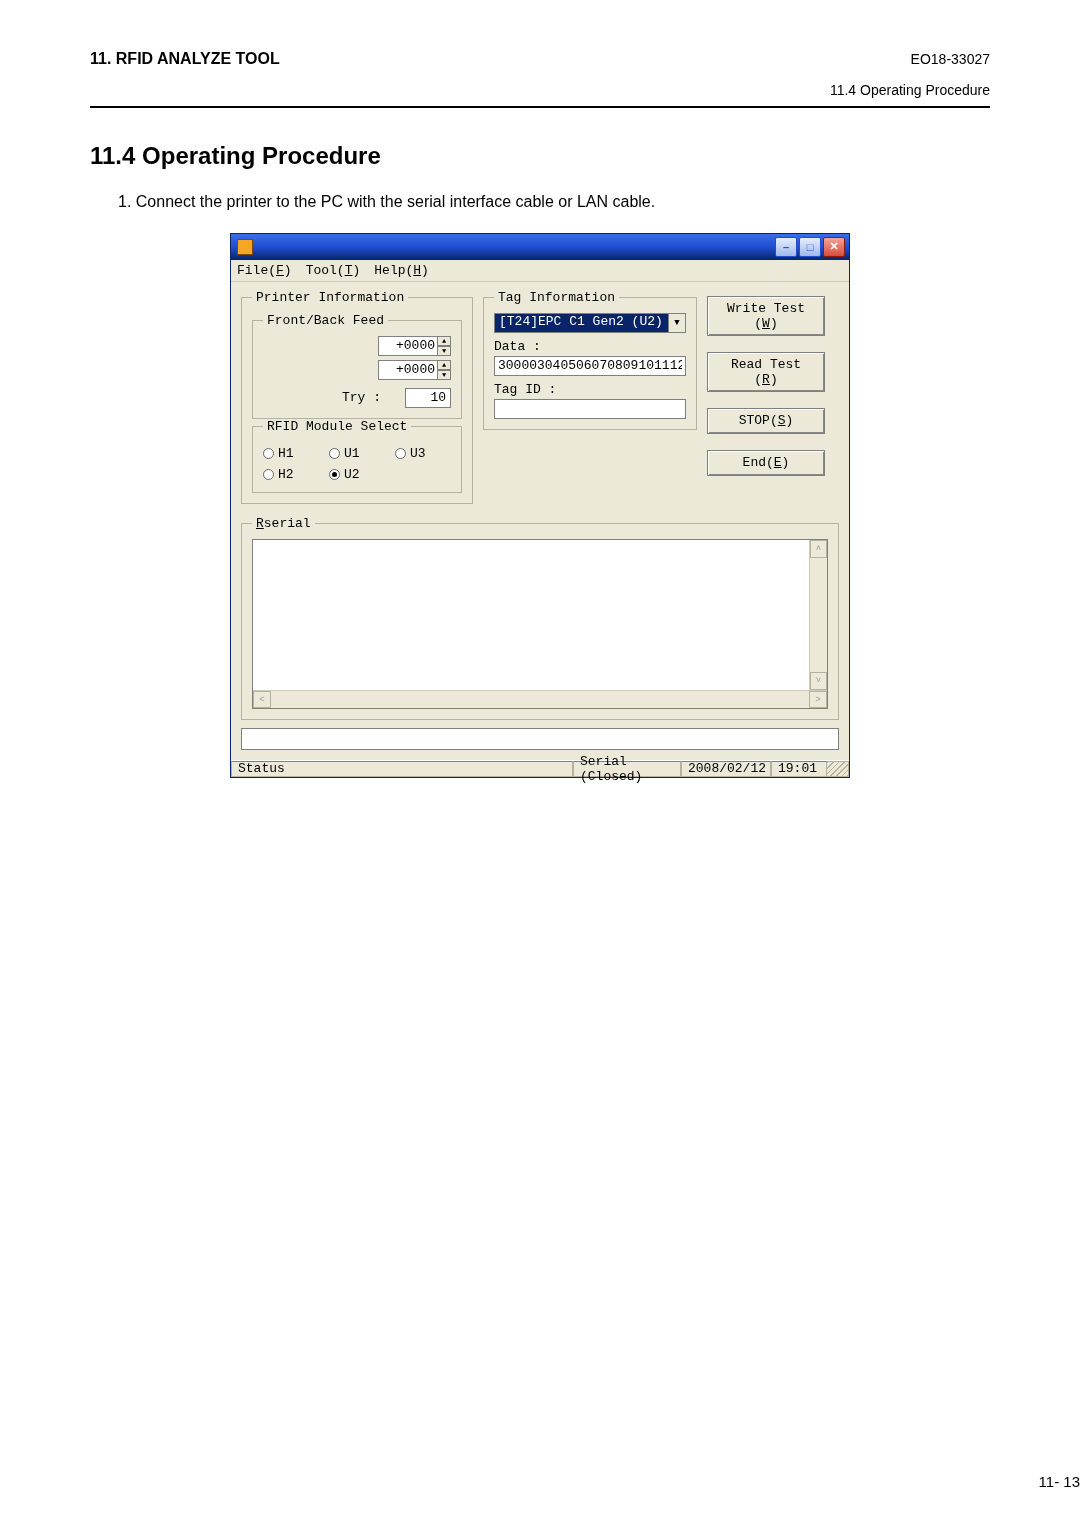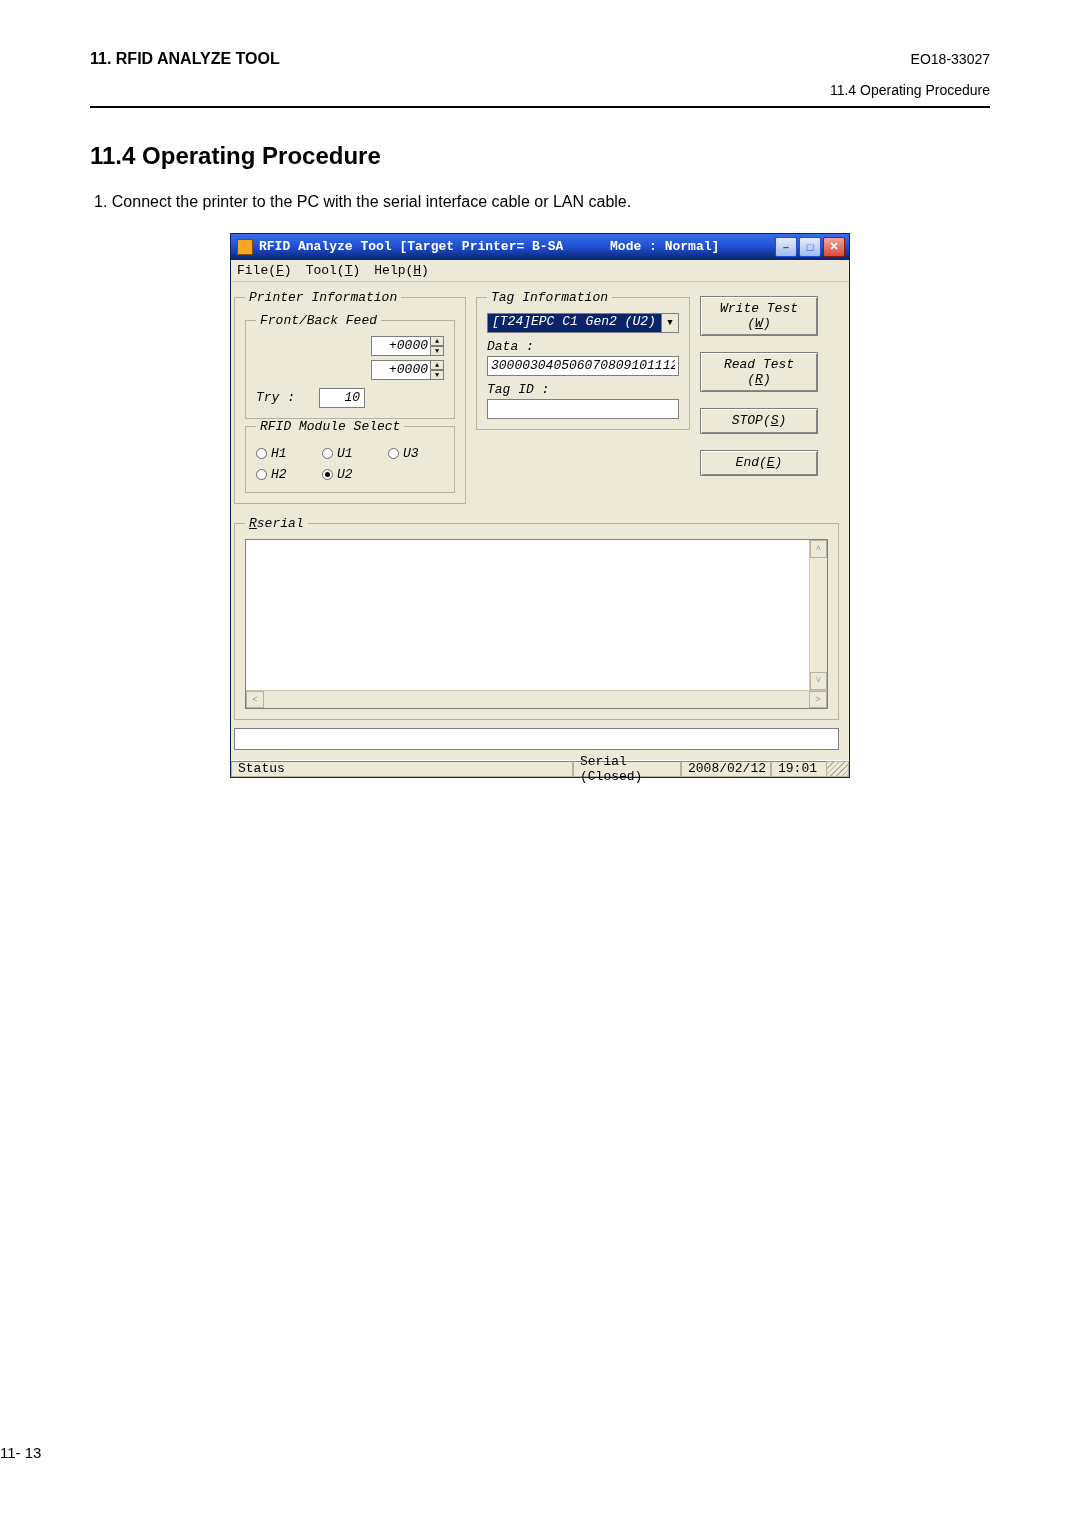--- a/index.html
+++ b/index.html
@@ -26,21 +26,21 @@
     padding: 10px 0 8px 0;
     border-bottom: 2px solid #000;
     margin-bottom: 34px;
   }
   .section-title {
     font-size: 24px;
     font-weight: bold;
     margin-bottom: 18px;
   }
   .steps { font-size: 16px; line-height: 1.8; padding-left: 4px; }
-  .steps li { list-style: none; margin-bottom: 4px; }
+  .steps li { list-style: none; margin-bottom: 4px; margin-left: 24px; }
 
   .app-window {
     width: 620px;
     margin: 16px auto 0 auto;
     border: 1px solid #0a246a;
     font-family: "MS Gothic","Courier New",monospace;
     font-size: 13px;
     background: #ece9d8;
   }
   .titlebar {
@@ -70,21 +70,21 @@
 
   .menubar {
     background: #ece9d8;
     padding: 3px 6px;
     display: flex; gap: 14px;
     border-bottom: 1px solid #cfc9b8;
   }
   .menu-item { cursor: default; }
   .accel { text-decoration: underline; }
 
-  .client-area { padding: 8px 10px 6px 3px; font-style: italic; }
+  .client-area { padding: 8px 10px 6px 10px; }
   .top-row { display: flex; gap: 10px; align-items: flex-start; }
   fieldset.grp {
     border: 1px solid #b6b2a2;
     padding: 8px 10px 10px 10px;
     background: #ece9d8;
   }
   fieldset.grp > legend {
     padding: 0 4px;
     font-size: 13px;
   }
@@ -94,21 +94,21 @@
   .spin-wrap { display:flex; height:20px; }
   .spin-input {
     width: 60px; height: 20px; text-align:right; padding-right:2px;
     border:1px solid #7f7f7f; background:#fff; font:inherit;
   }
   .spin-btns { display:flex; flex-direction:column; margin-left:-1px; }
   .spin-btn {
     width:14px; height:10px; font-size:7px; line-height:8px; text-align:center;
     border:1px solid #7f7f7f; background:#ece9d8; cursor:default;
   }
-  .try-row { display:flex; align-items:center; justify-content:flex-start; margin-top:8px; }
+  .try-row { display:flex; align-items:center; justify-content:flex-end; margin-top:8px; }
   .try-row .lbl { margin-right: 24px; }
   .try-input {
     width: 46px; height:20px; text-align:right; padding-right:4px;
     border:1px solid #7f7f7f; background:#fff; font:inherit;
   }
 
   .module-select { }
   .radio-grid { display:grid; grid-template-columns: repeat(3,1fr); gap:6px 10px; margin-top:4px; }
   .radio-opt { display:flex; align-items:center; gap:4px; }
   .radio-dot {
@@ -188,21 +188,21 @@
   .sb-status { flex: 1 1 auto; }
   .sb-serial { width: 108px; }
   .sb-date { width: 90px; }
   .sb-time { width: 56px; }
   .sb-grip {
     width:22px; border:1px solid #b6b2a2; border-left:none;
     background: repeating-linear-gradient(135deg,#b6b2a2 0 1px, transparent 1px 4px);
   }
 
   .page-footer {
-    position:absolute; bottom:67px; left:0; right:0; text-align:left; font-size:15px;
+    position:absolute; bottom:38px; left:0; right:0; text-align:right; font-size:15px;
   }
 </style>
 </head>
 <body>
 
 <div class="page-header">
   <div class="left">11. RFID ANALYZE TOOL</div>
   <div class="right">EO18-33027</div>
 </div>
 <div class="page-subheader">11.4 Operating Procedure</div>
@@ -211,25 +211,20 @@
 
 <ul class="steps">
   <li>1.  Connect the printer to the PC with the serial interface cable or LAN cable.</li>
 </ul>
 
 <div class="app-window">
 
   <div class="titlebar">
     <div class="titlebar-left">
       <span class="app-icon"></span>
-      <span>
-        <span>RFID Analyze Tool [Target Printer= B-SA</span>
-        &nbsp;&nbsp;&nbsp;&nbsp;
-        <span>Mode : Normal]</span>
-      </span>
     </div>
     <div class="win-controls">
       <div class="win-btn">–</div>
       <div class="win-btn">□</div>
       <div class="win-btn close">✕</div>
     </div>
   </div>
 
   <div class="menubar">
     <span class="menu-item">

